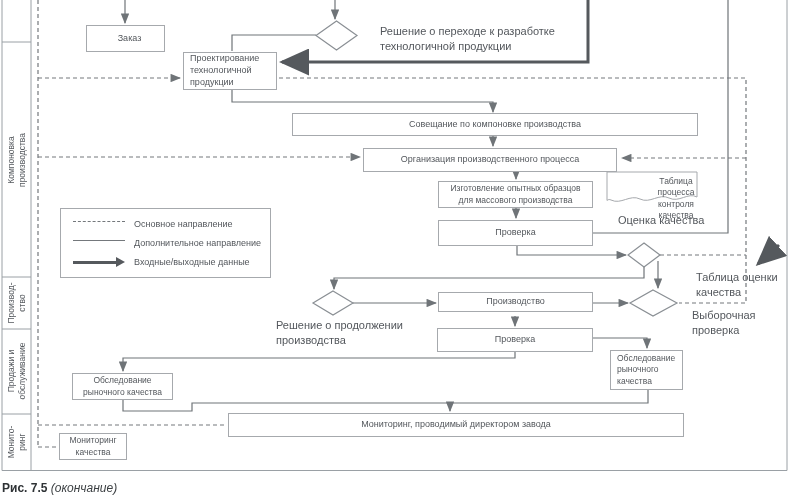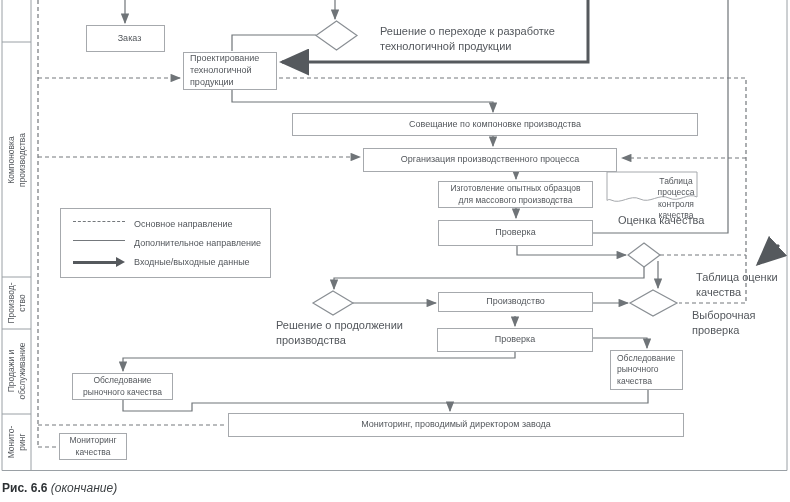--- a/index.html
+++ b/index.html
@@ -153,17 +153,17 @@
     <div class="leg-row">
       <span class="leg-sample leg-thick">
         <span class="bar"></span>
         <span class="tip"></span>
       </span>
       <span class="leg-label">Входные/выходные данные</span>
     </div>
   </div>
 
   <div id="caption">
-    <span class="b">Рис. 6.6</span>
+    <span class="b">Рис. 7.5</span>
     <span class="i">(окончание)</span>
   </div>
 
 </div>
 
 </body></html>

